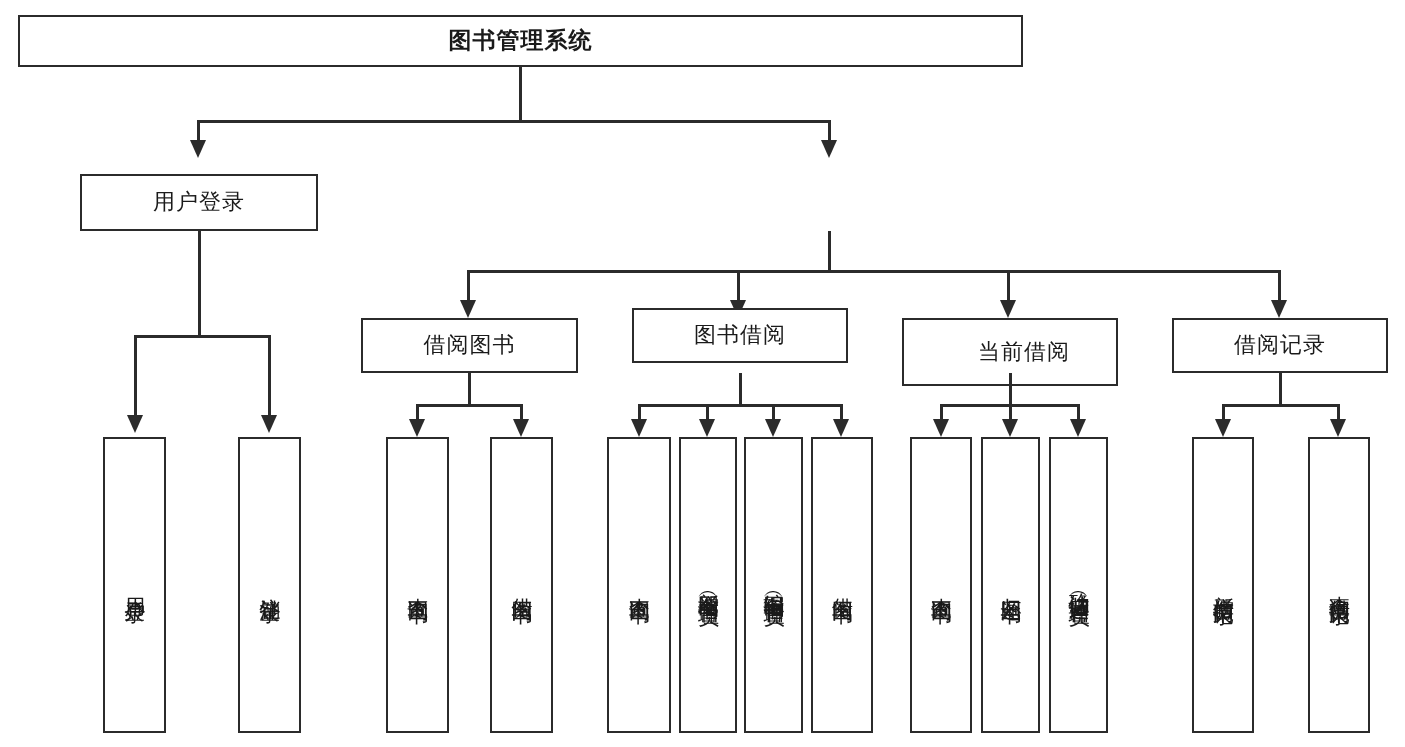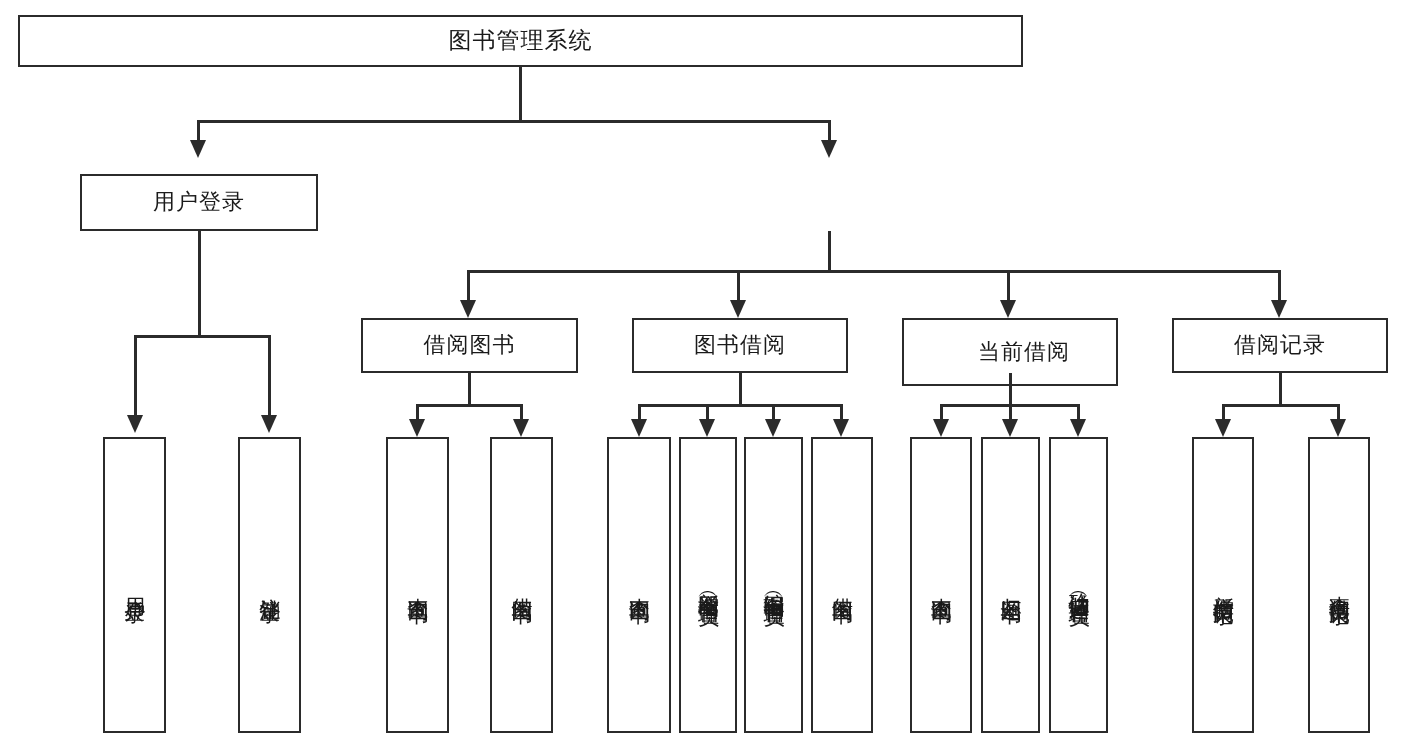--- a/index.html
+++ b/index.html
@@ -76,21 +76,21 @@
     letter-spacing: 0.5px;
     white-space: nowrap;
     user-select: none;
   }
 </style>
 </head>
 <body>
 
 <div id="canvas">
 
-  <div class="node horiz root" style="left:18px; top:15px; width:1005px; height:52px;">图书管理系统</div>
+  <div class="node horiz root" style="left:18px; top:15px; width:1005px; height:52px;font-weight:bold;">图书管理系统</div>
 
   <div class="ln v" style="left:519px; top:67px; width:3px; height:53px;"></div>
 
   <div class="ln h" style="left:197px; top:120px; width:634px; height:3px;"></div>
 
   <div class="ln v" style="left:197px; top:120px; width:3px; height:22px;"></div>
   <div class="arrow" style="left:190px; top:140px;"></div>
   <div class="ln v" style="left:828px; top:120px; width:3px; height:22px;"></div>
   <div class="arrow" style="left:821px; top:140px;"></div>
 
@@ -108,21 +108,21 @@
   <div class="ln v" style="left:467px; top:270px; width:3px; height:32px;"></div>
   <div class="arrow" style="left:460px; top:300px;"></div>
   <div class="ln v" style="left:737px; top:270px; width:3px; height:32px;"></div>
   <div class="arrow" style="left:730px; top:300px;"></div>
   <div class="ln v" style="left:1007px; top:270px; width:3px; height:32px;"></div>
   <div class="arrow" style="left:1000px; top:300px;"></div>
   <div class="ln v" style="left:1278px; top:270px; width:3px; height:32px;"></div>
   <div class="arrow" style="left:1271px; top:300px;"></div>
 
   <div class="node horiz" style="left:361px; top:318px; width:217px; height:55px;">借阅图书</div>
-  <div class="node horiz" style="left:632px; top:318px; width:216px; height:55px;">图书借阅</div>
+  <div class="node horiz" style="left:632px; top:308px; width:216px; height:55px;">图书借阅</div>
   <div class="node horiz" style="left:902px; top:318px; width:216px; height:68px;padding-left:28px;">当前借阅</div>
   <div class="node horiz" style="left:1172px; top:318px; width:216px; height:55px;">借阅记录</div>
 
   <div class="ln v" style="left:468px; top:373px; width:3px; height:31px;"></div>
   <div class="ln h" style="left:416px; top:404px; width:107px; height:3px;"></div>
   <div class="ln v" style="left:416px; top:404px; width:3px; height:17px;"></div>
   <div class="arrow" style="left:409px; top:419px;"></div>
   <div class="ln v" style="left:520px; top:404px; width:3px; height:17px;"></div>
   <div class="arrow" style="left:513px; top:419px;"></div>
 

